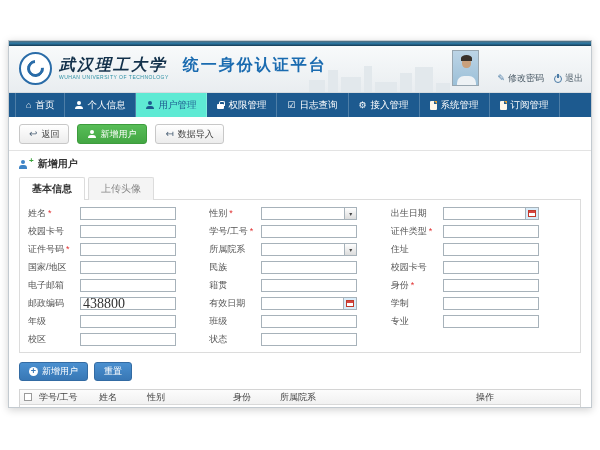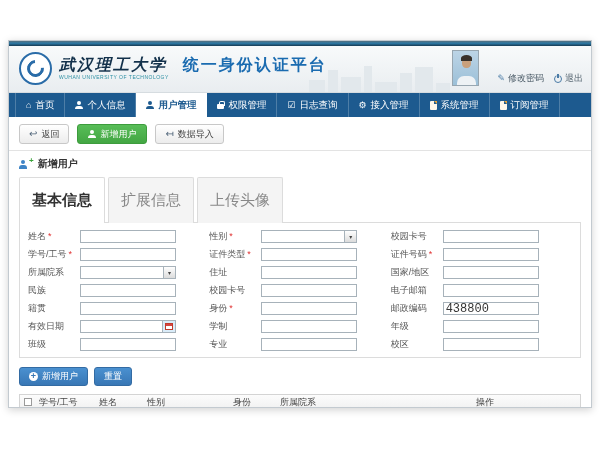--- a/index.html
+++ b/index.html
@@ -35,21 +35,21 @@
   .user-links{position:absolute;right:8px;bottom:7px;display:flex;align-items:center;gap:10px;z-index:3}
   .ulink{display:flex;align-items:center;gap:3px;font-size:9px;color:#4a5a66;cursor:pointer;text-decoration:none}
   .glyph-pencil{font-size:9px;color:#4a7ba6;line-height:1}
   .icon-power{width:8px;height:8px;border:1px solid #4a7ba6;border-radius:50%;position:relative;display:inline-block}
   .icon-power::before{content:"";position:absolute;top:-2px;left:50%;transform:translateX(-50%);width:2px;height:4px;background:#4a7ba6;box-shadow:0 0 0 .5px #e9edf0}
   
   .nav{height:24px;background:#1d5a8f;display:flex;flex:none}
   .nav-item{display:flex;align-items:center;gap:4px;padding:0 10px;color:#fff;font-size:9.5px;
             border-right:1px solid rgba(255,255,255,.22);cursor:pointer;text-decoration:none}
   .nav-item:first-child{border-left:1px solid rgba(255,255,255,.22);margin-left:6px}
-  .nav-item.active{background:#ffffff;color:#1d5a8f;font-weight:bold}
+  .nav-item.active{background:#5eead4;color:#1d5a8f;font-weight:normal}
   .i{display:inline-block;vertical-align:middle;position:relative}
   .glyph{font-size:9px;line-height:1}
   .icon-person{width:8px;height:8px}
   .icon-person::before{content:"";position:absolute;left:2px;top:0;width:4px;height:4px;border-radius:50%;background:currentColor}
   .icon-person::after{content:"";position:absolute;left:0;bottom:0;width:8px;height:3.5px;border-radius:3px 3px 0 0;background:currentColor}
   .icon-lock{width:7px;height:5px;background:currentColor;border-radius:1px;margin-top:3px}
   .icon-lock::before{content:"";position:absolute;top:-3.5px;left:1.5px;width:4px;height:4px;border:1px solid currentColor;border-bottom:none;border-radius:2px 2px 0 0}
   .icon-doc{width:7px;height:9px;background:#fdf6ea;border-radius:1px}
   .icon-doc::after{content:"";position:absolute;top:0;right:0;border-style:solid;border-width:0 3px 3px 0;border-color:#1d5a8f #e8a33d}
   
@@ -59,32 +59,32 @@
   .btn-gray{display:flex;align-items:center;gap:4px;height:20px;padding:0 9px;font-size:9px;color:#444;
             background:linear-gradient(#fff,#ececec);border:1px solid #c8c8c8;border-radius:3px}
   .glyph-arrow{font-size:10px;color:#50657a;line-height:1}
   .btn-green{display:flex;align-items:center;gap:4px;height:20px;padding:0 10px;font-size:9px;color:#fff;
              background:linear-gradient(#58bd58,#43a643);border:1px solid #3d9c3d;border-radius:3px}
   .btn-green .icon-person{color:#fff}
   .section-head{display:flex;align-items:center;gap:4px;margin:6px 10px 0;font-size:10px;font-weight:bold;color:#333}
   .sec-icon{width:9px;height:9px;color:#3e84c6}
   .plus-badge{color:#3aa33a;font-size:8px;font-weight:bold;margin-left:-3px;margin-top:-7px}
   .tabs-row{display:flex;margin:6px 10px 0;position:relative;z-index:2}
-  .tab{padding:13px 12px;font-size:15px;color:#888;background:#f4f4f4;border:1px solid #dcdcdc;
+  .tab{padding:4px 12px;font-size:10px;color:#888;background:#f4f4f4;border:1px solid #dcdcdc;
        border-bottom:none;margin-right:3px;cursor:pointer;border-radius:2px 2px 0 0}
   .tab.active{background:#fff;color:#333;font-weight:bold;position:relative}
   .tab.active::after{content:"";position:absolute;left:0;right:0;bottom:-1px;height:1px;background:#fff}
   
   .form-panel{margin:0 10px;border:1px solid #dcdcdc;background:#fff;padding:7px 8px 6px;position:relative;top:-1px}
   .fgrid{display:grid;grid-template-columns:1fr 1fr 1fr;row-gap:5px}
   .fcell{display:flex;align-items:center;height:13px}
   .flabel{width:52px;flex:none;font-size:9px;color:#555;display:flex;align-items:center}
   .req{color:#e03131;margin-left:2px;font-size:9px;line-height:1}
   .finput{display:inline-flex;width:96px;height:13px;border:1px solid #a7b2ba;background:#fff}
-  .finput input{border:none;outline:none;flex:1;min-width:0;font-size:12px;padding:0 2px;height:100%;font-family:Liberation Mono, monospace;background:transparent;color:#333}
+  .finput input{border:none;outline:none;flex:1;min-width:0;font-size:14px;padding:0 2px;height:100%;font-family:Liberation Serif, serif;background:transparent;color:#333}
   .adorn-dd{width:12px;flex:none;background:linear-gradient(#fefefe,#dcdcdc);border-left:1px solid #a7b2ba;
             font-size:6px;color:#444;display:flex;align-items:center;justify-content:center;cursor:pointer}
   .adorn-cal{width:13px;flex:none;background:#d9ecf9;border-left:1px solid #a7b2ba;display:flex;align-items:center;justify-content:center;cursor:pointer}
   .cal-glyph{width:8px;height:7px;background:#fff;border:1px solid #c0392b;position:relative}
   .cal-glyph::before{content:"";position:absolute;top:0;left:0;right:0;height:2px;background:#d64541}
   
   .actions{display:flex;gap:6px;margin:8px 10px 0}
   .btn-blue{display:flex;align-items:center;gap:4px;height:19px;padding:0 9px;font-size:9px;color:#fff;
             background:linear-gradient(#4a90d0,#3877b5);border:1px solid #336ba3;border-radius:3px}
   .icon-plus-circle{width:9px;height:9px;border-radius:50%;background:#fff;color:#3877b5;font-size:9px;
@@ -195,21 +195,20 @@
       </div>
 
       <div class="section-head">
         <span class="i icon-person sec-icon"></span>
           <span class="plus-badge">+</span>
         <span>新增用户</span>
       </div>
 
       <div class="tabs-row">
         <span class="tab active">基本信息</span>
-        <span class="tab">扩展信息</span>
         <span class="tab">上传头像</span>
       </div>
 
       <div class="form-panel">
         <div class="fgrid">
           <div class="fcell">
               <label class="flabel">
                 <span>姓名</span>
                 <span class="req">*</span>
               </label>
@@ -220,158 +219,170 @@
           <div class="fcell">
               <label class="flabel">
                 <span>性别</span>
                 <span class="req">*</span>
               </label>
               <span class="finput">
                 <input type="text" readonly="" value="" style="">
                 <span class="adorn-dd">▾</span>
               </span>
             </div>
-
-          <div class="fcell">
-              <label class="flabel">
-                <span>校园卡号</span>
-                <span class="req"></span>
-              </label>
-              <span class="finput">
-                <input type="text" value="" style="">
-              </span>
-            </div>
-          <div class="fcell">
-              <label class="flabel">
-                <span>学号/工号</span>
-                <span class="req">*</span>
-              </label>
-              <span class="finput">
-                <input type="text" value="" style="">
-              </span>
-            </div>
-          <div class="fcell">
-              <label class="flabel">
-                <span>证件类型</span>
-                <span class="req">*</span>
-              </label>
-              <span class="finput">
-                <input type="text" value="" style="">
-              </span>
-            </div>
-
-          <div class="fcell">
-              <label class="flabel">
-                <span>证件号码</span>
-                <span class="req">*</span>
-              </label>
-              <span class="finput">
-                <input type="text" value="" style="">
-              </span>
-            </div>
-          <div class="fcell">
-              <label class="flabel">
-                <span>所属院系</span>
-                <span class="req"></span>
-              </label>
-              <span class="finput">
-                <input type="text" readonly="" value="" style="">
-                <span class="adorn-dd">▾</span>
-              </span>
-            </div>
-          <div class="fcell">
-              <label class="flabel">
-                <span>住址</span>
-                <span class="req"></span>
-              </label>
-              <span class="finput">
-                <input type="text" value="" style="">
-              </span>
-            </div>
-
-          <div class="fcell">
-              <label class="flabel">
-                <span>国家/地区</span>
-                <span class="req"></span>
-              </label>
-              <span class="finput">
-                <input type="text" value="" style="">
-              </span>
-            </div>
-          <div class="fcell">
-              <label class="flabel">
-                <span>民族</span>
-                <span class="req"></span>
-              </label>
-              <span class="finput">
-                <input type="text" value="" style="">
-              </span>
-            </div>
-          <div class="fcell">
-              <label class="flabel">
-                <span>校园卡号</span>
-                <span class="req"></span>
-              </label>
-              <span class="finput">
-                <input type="text" value="" style="">
-              </span>
-            </div>
-
-          <div class="fcell">
-              <label class="flabel">
-                <span>电子邮箱</span>
-                <span class="req"></span>
-              </label>
-              <span class="finput">
-                <input type="text" value="" style="">
-              </span>
-            </div>
-          <div class="fcell">
-              <label class="flabel">
-                <span>籍贯</span>
-                <span class="req"></span>
-              </label>
-              <span class="finput">
-                <input type="text" value="" style="">
-              </span>
-            </div>
-          <div class="fcell">
-              <label class="flabel">
-                <span>身份</span>
-                <span class="req">*</span>
-              </label>
-              <span class="finput">
-                <input type="text" value="" style="">
-              </span>
-            </div>
-
-          <div class="fcell">
-              <label class="flabel">
-                <span>邮政编码</span>
-                <span class="req"></span>
-              </label>
-              <span class="finput">
-                <input type="text" value="438800" style="">
-              </span>
-            </div>
-          <div class="fcell">
-              <label class="flabel">
-                <span>有效日期</span>
+          <div class="fcell">
+              <label class="flabel">
+                <span>出生日期</span>
                 <span class="req"></span>
               </label>
               <span class="finput">
                 <input type="text" value="" style="">
                 <span class="adorn-cal">
                   <span class="cal-glyph"></span>
                 </span>
               </span>
             </div>
 
           <div class="fcell">
               <label class="flabel">
+                <span>校园卡号</span>
+                <span class="req"></span>
+              </label>
+              <span class="finput">
+                <input type="text" value="" style="">
+              </span>
+            </div>
+          <div class="fcell">
+              <label class="flabel">
+                <span>学号/工号</span>
+                <span class="req">*</span>
+              </label>
+              <span class="finput">
+                <input type="text" value="" style="">
+              </span>
+            </div>
+          <div class="fcell">
+              <label class="flabel">
+                <span>证件类型</span>
+                <span class="req">*</span>
+              </label>
+              <span class="finput">
+                <input type="text" value="" style="">
+              </span>
+            </div>
+
+          <div class="fcell">
+              <label class="flabel">
+                <span>证件号码</span>
+                <span class="req">*</span>
+              </label>
+              <span class="finput">
+                <input type="text" value="" style="">
+              </span>
+            </div>
+          <div class="fcell">
+              <label class="flabel">
+                <span>所属院系</span>
+                <span class="req"></span>
+              </label>
+              <span class="finput">
+                <input type="text" readonly="" value="" style="">
+                <span class="adorn-dd">▾</span>
+              </span>
+            </div>
+          <div class="fcell">
+              <label class="flabel">
+                <span>住址</span>
+                <span class="req"></span>
+              </label>
+              <span class="finput">
+                <input type="text" value="" style="">
+              </span>
+            </div>
+
+          <div class="fcell">
+              <label class="flabel">
+                <span>国家/地区</span>
+                <span class="req"></span>
+              </label>
+              <span class="finput">
+                <input type="text" value="" style="">
+              </span>
+            </div>
+          <div class="fcell">
+              <label class="flabel">
+                <span>民族</span>
+                <span class="req"></span>
+              </label>
+              <span class="finput">
+                <input type="text" value="" style="">
+              </span>
+            </div>
+          <div class="fcell">
+              <label class="flabel">
+                <span>校园卡号</span>
+                <span class="req"></span>
+              </label>
+              <span class="finput">
+                <input type="text" value="" style="">
+              </span>
+            </div>
+
+          <div class="fcell">
+              <label class="flabel">
+                <span>电子邮箱</span>
+                <span class="req"></span>
+              </label>
+              <span class="finput">
+                <input type="text" value="" style="">
+              </span>
+            </div>
+          <div class="fcell">
+              <label class="flabel">
+                <span>籍贯</span>
+                <span class="req"></span>
+              </label>
+              <span class="finput">
+                <input type="text" value="" style="">
+              </span>
+            </div>
+          <div class="fcell">
+              <label class="flabel">
+                <span>身份</span>
+                <span class="req">*</span>
+              </label>
+              <span class="finput">
+                <input type="text" value="" style="">
+              </span>
+            </div>
+
+          <div class="fcell">
+              <label class="flabel">
+                <span>邮政编码</span>
+                <span class="req"></span>
+              </label>
+              <span class="finput">
+                <input type="text" value="438800" style="">
+              </span>
+            </div>
+          <div class="fcell">
+              <label class="flabel">
+                <span>有效日期</span>
+                <span class="req"></span>
+              </label>
+              <span class="finput">
+                <input type="text" value="" style="">
+                <span class="adorn-cal">
+                  <span class="cal-glyph"></span>
+                </span>
+              </span>
+            </div>
+
+          <div class="fcell">
+              <label class="flabel">
                 <span>学制</span>
                 <span class="req"></span>
               </label>
               <span class="finput">
                 <input type="text" value="" style="">
               </span>
             </div>
           <div class="fcell">
               <label class="flabel">
                 <span>年级</span>
@@ -396,20 +407,29 @@
                 <span>专业</span>
                 <span class="req"></span>
               </label>
               <span class="finput">
                 <input type="text" value="" style="">
               </span>
             </div>
           <div class="fcell">
               <label class="flabel">
                 <span>校区</span>
+                <span class="req"></span>
+              </label>
+              <span class="finput">
+                <input type="text" value="" style="">
+              </span>
+            </div>
+          <div class="fcell">
+              <label class="flabel">
+                <span>状态</span>
                 <span class="req"></span>
               </label>
               <span class="finput">
                 <input type="text" value="" style="">
               </span>
             </div>
         </div>
       </div>
 
       <div class="actions">

